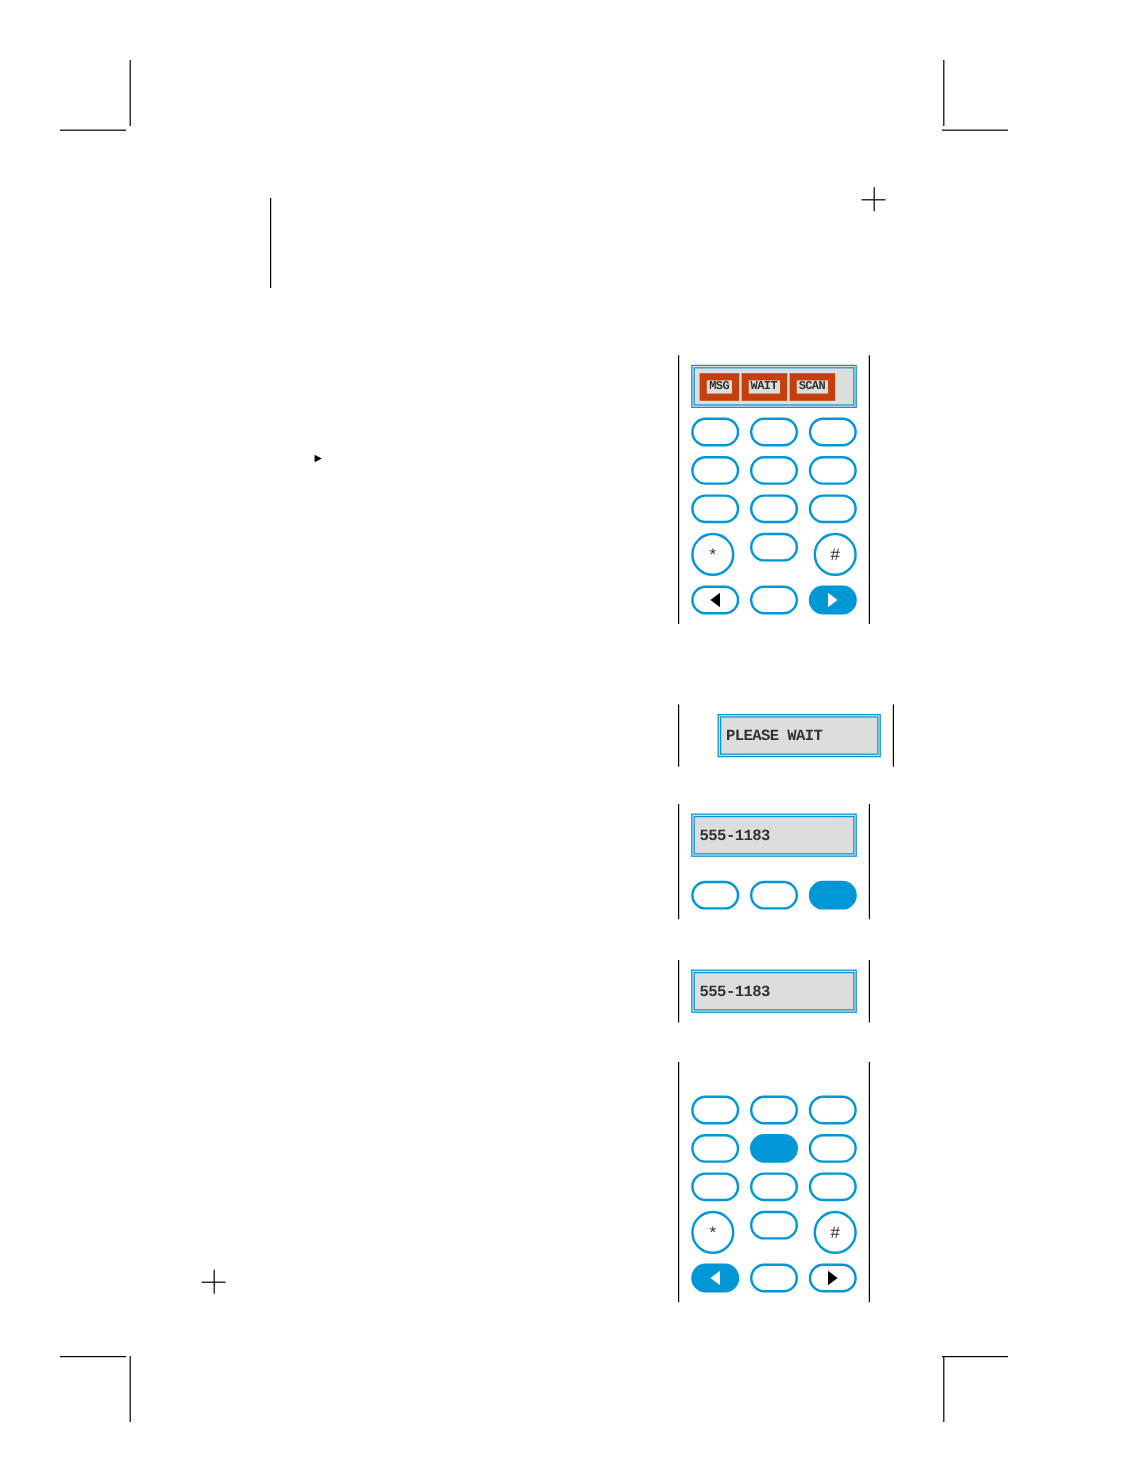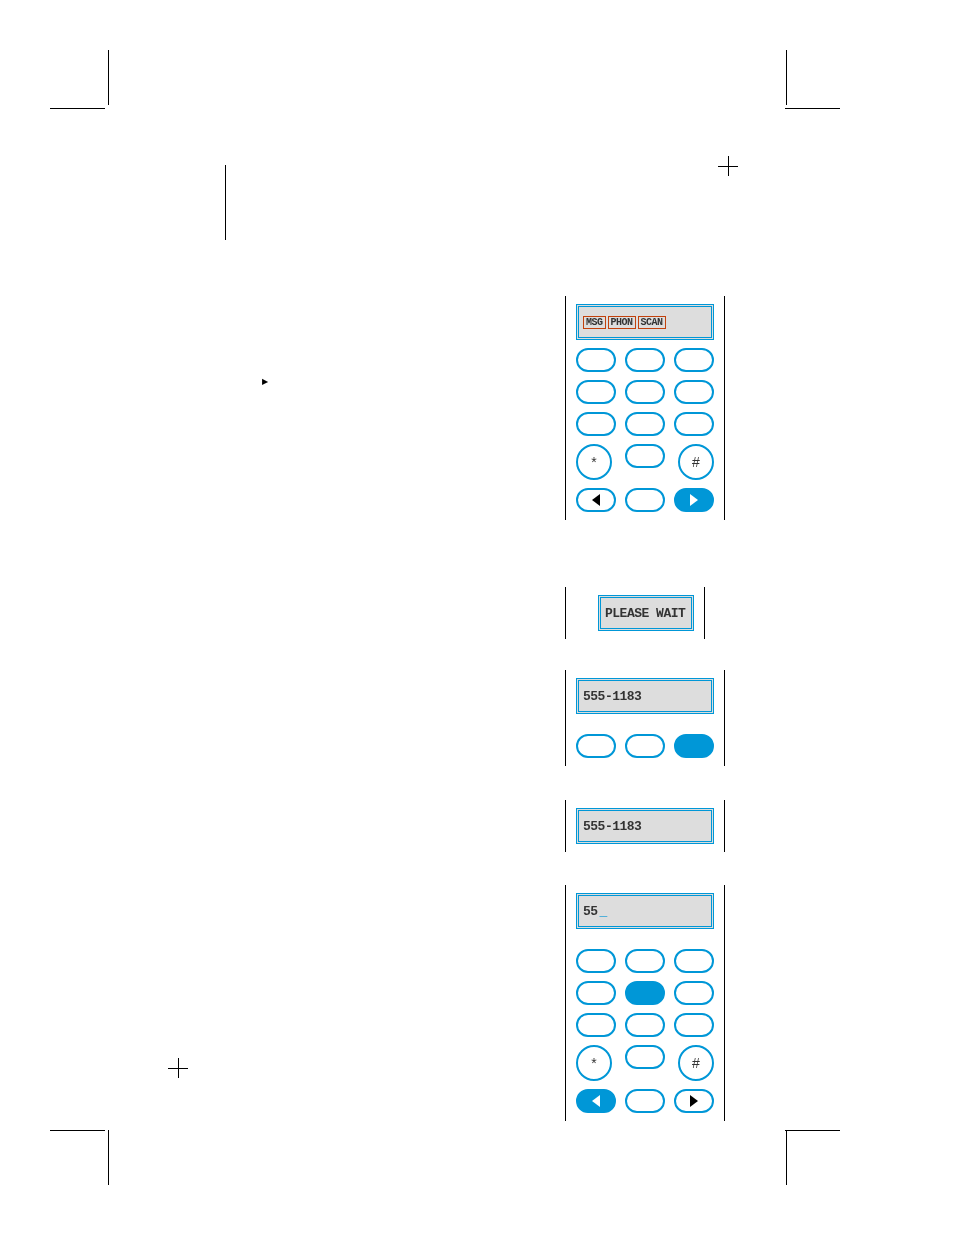--- a/index.html
+++ b/index.html
@@ -31,21 +31,21 @@
     align-items: center;
     padding: 0 4px;
     font-family: "Courier New", monospace;
     font-size: 13px;
     font-weight: bold;
     color: #333;
     gap: 2px;
     letter-spacing: -0.5px;
   }
   .lcd .box {
-    border: 1px solid #c2410c;
+    border: 6px solid #c2410c;
     padding: 0 2px;
     font-size: 10px;
   }
   .lcd .cursor { color: #0097D7; }
   .keyrow { display: flex; gap: 4px; margin-top: 8px; justify-content: space-between; }
   .key {
     width: 40px; height: 24px;
     border: 2px solid #0097D7;
     border-radius: 12px;
     background: #fff;
@@ -81,21 +81,21 @@
     <div class="h"></div>
     <div class="v"></div>
   </div>
 
 <div class="crop-mark crop-h" style="top:1130px; left:785px; width:55px;"></div>
 <div class="crop-mark crop-v" style="top:1130px; left:786px; height:55px;"></div>
 
 <div class="panel" style="top:296px; left:565px; width:160px;">
   <div class="lcd">
     <span class="box">MSG</span>
-    <span class="box">PHON</span>
+    <span class="box">WAIT</span>
     <span class="box">SCAN</span>
   </div>
   <div class="keyrow">
     <div class="key"></div>
     <div class="key"></div>
     <div class="key"></div>
   </div>
   <div class="keyrow">
     <div class="key"></div>
     <div class="key"></div>
@@ -115,21 +115,21 @@
     <div class="key">
         <div class="tri-left" style="color:#000;"></div>
       </div>
     <div class="key"></div>
     <div class="key key-active">
         <div class="tri-right" style="color:#fff;"></div>
       </div>
   </div>
 </div>
 
-<div class="panel" style="top:587px; left:565px; width:140px;padding-left:32px;">
+<div class="panel" style="top:587px; left:565px; width:180px;padding-left:32px;">
   <div class="lcd">
     <span>PLEASE WAIT</span>
   </div>
 </div>
 
 <div class="panel" style="top:670px; left:565px; width:160px;">
   <div class="lcd">
     <span>555-1183</span>
   </div>
   <div class="keyrow" style="margin-top:20px;">
@@ -139,24 +139,20 @@
   </div>
 </div>
 
 <div class="panel" style="top:800px; left:565px; width:160px;">
   <div class="lcd">
     <span>555-1183</span>
   </div>
 </div>
 
 <div class="panel" style="top:885px; left:565px; width:160px;">
-  <div class="lcd">
-    <span>55</span>
-      <span class="cursor">_</span>
-  </div>
   <div class="keyrow" style="margin-top:20px;">
     <div class="key"></div>
     <div class="key"></div>
     <div class="key"></div>
   </div>
   <div class="keyrow">
     <div class="key"></div>
     <div class="key key-active"></div>
     <div class="key"></div>
   </div>

